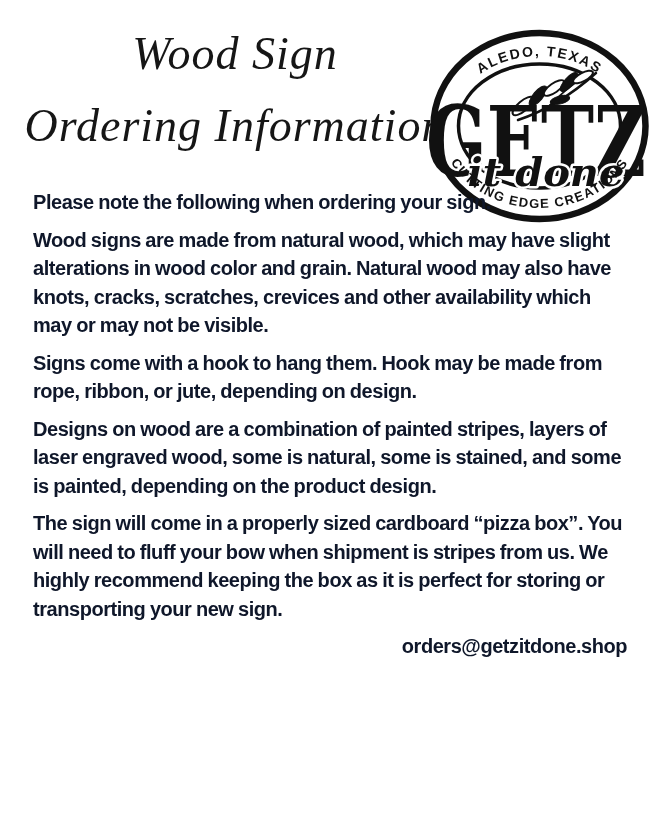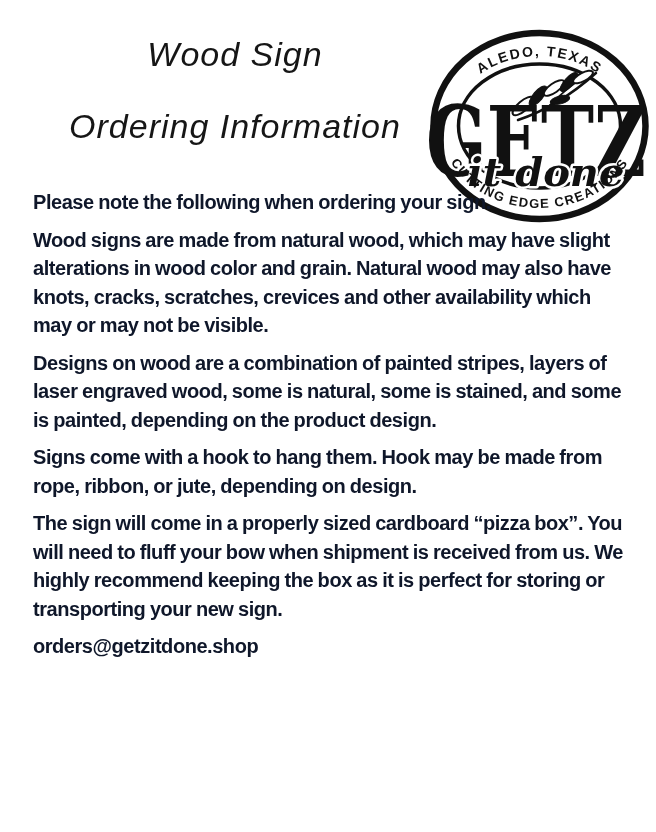--- a/index.html
+++ b/index.html
@@ -10,24 +10,24 @@
     height: 832px;
     background: #ffffff;
     overflow: hidden;
     font-family: "Liberation Sans", sans-serif;
   }
   .title {
     width: 470px;
     padding-top: 18px;
     margin: 0 0 14px 0;
     text-align: center;
-    font-family: Liberation Sans, sans-serif;
+    font-family: Liberation Serif, serif;
     font-style: italic;
     font-weight: normal;
-    font-size: 34px;
+    font-size: 46px;
     line-height: 72px;
     color: #161616;
     letter-spacing: 1px;
   }
   .title .line { display: block; white-space: nowrap; }
   .logo {
     position: absolute;
     left: 426px;
     top: 16px;
     width: 230px;
@@ -40,21 +40,21 @@
     top: 188px;
     width: 594px;
     color: #0f172a;
     font-size: 20px;
     line-height: 28.5px;
     letter-spacing: -0.45px;
     word-spacing: -0.6px;
     font-weight: bold;
   }
   .content p { margin: 0 0 9px 0; }
-  .content p.email { margin-bottom: 0; }
+  .content p.email { margin-bottom: 0; text-align: right; }
 </style>
 </head>
 <body>
 
 <div class="page">
 
   <h1 class="title">
     <span class="line">Wood Sign</span>
     <span class="line">Ordering Information</span>
   </h1>
@@ -90,19 +90,19 @@
 
       <text font-family="Liberation Sans, sans-serif" font-weight="bold" font-size="13" letter-spacing="1.4" fill="#111111">
         <textPath href="#arcBottom" startOffset="50%" text-anchor="middle">CUTTING EDGE CREATIONS</textPath>
       </text>
     </svg>
   </div>
 
   <div class="content">
     <p>Please note the following when ordering your sign.</p>
     <p>Wood signs are made from natural wood, which may have slight alterations in wood color and grain. Natural wood may also have knots, cracks, scratches, crevices and other availability which may or may not be visible.</p>
+    <p>Signs come with a hook to hang them. Hook may be made from rope, ribbon, or jute, depending on design.</p>
     <p>Designs on wood are a combination of painted stripes, layers of laser engraved wood, some is natural, some is stained, and some is painted, depending on the product design.</p>
-    <p>Signs come with a hook to hang them. Hook may be made from rope, ribbon, or jute, depending on design.</p>
-    <p>The sign will come in a properly sized cardboard “pizza box”. You will need to fluff your bow when shipment is received from us. We highly recommend keeping the box as it is perfect for storing or transporting your new sign.</p>
+    <p>The sign will come in a properly sized cardboard “pizza box”. You will need to fluff your bow when shipment is stripes from us. We highly recommend keeping the box as it is perfect for storing or transporting your new sign.</p>
     <p class="email">orders@getzitdone.shop</p>
   </div>
 
 </div>
 
 </body></html>

